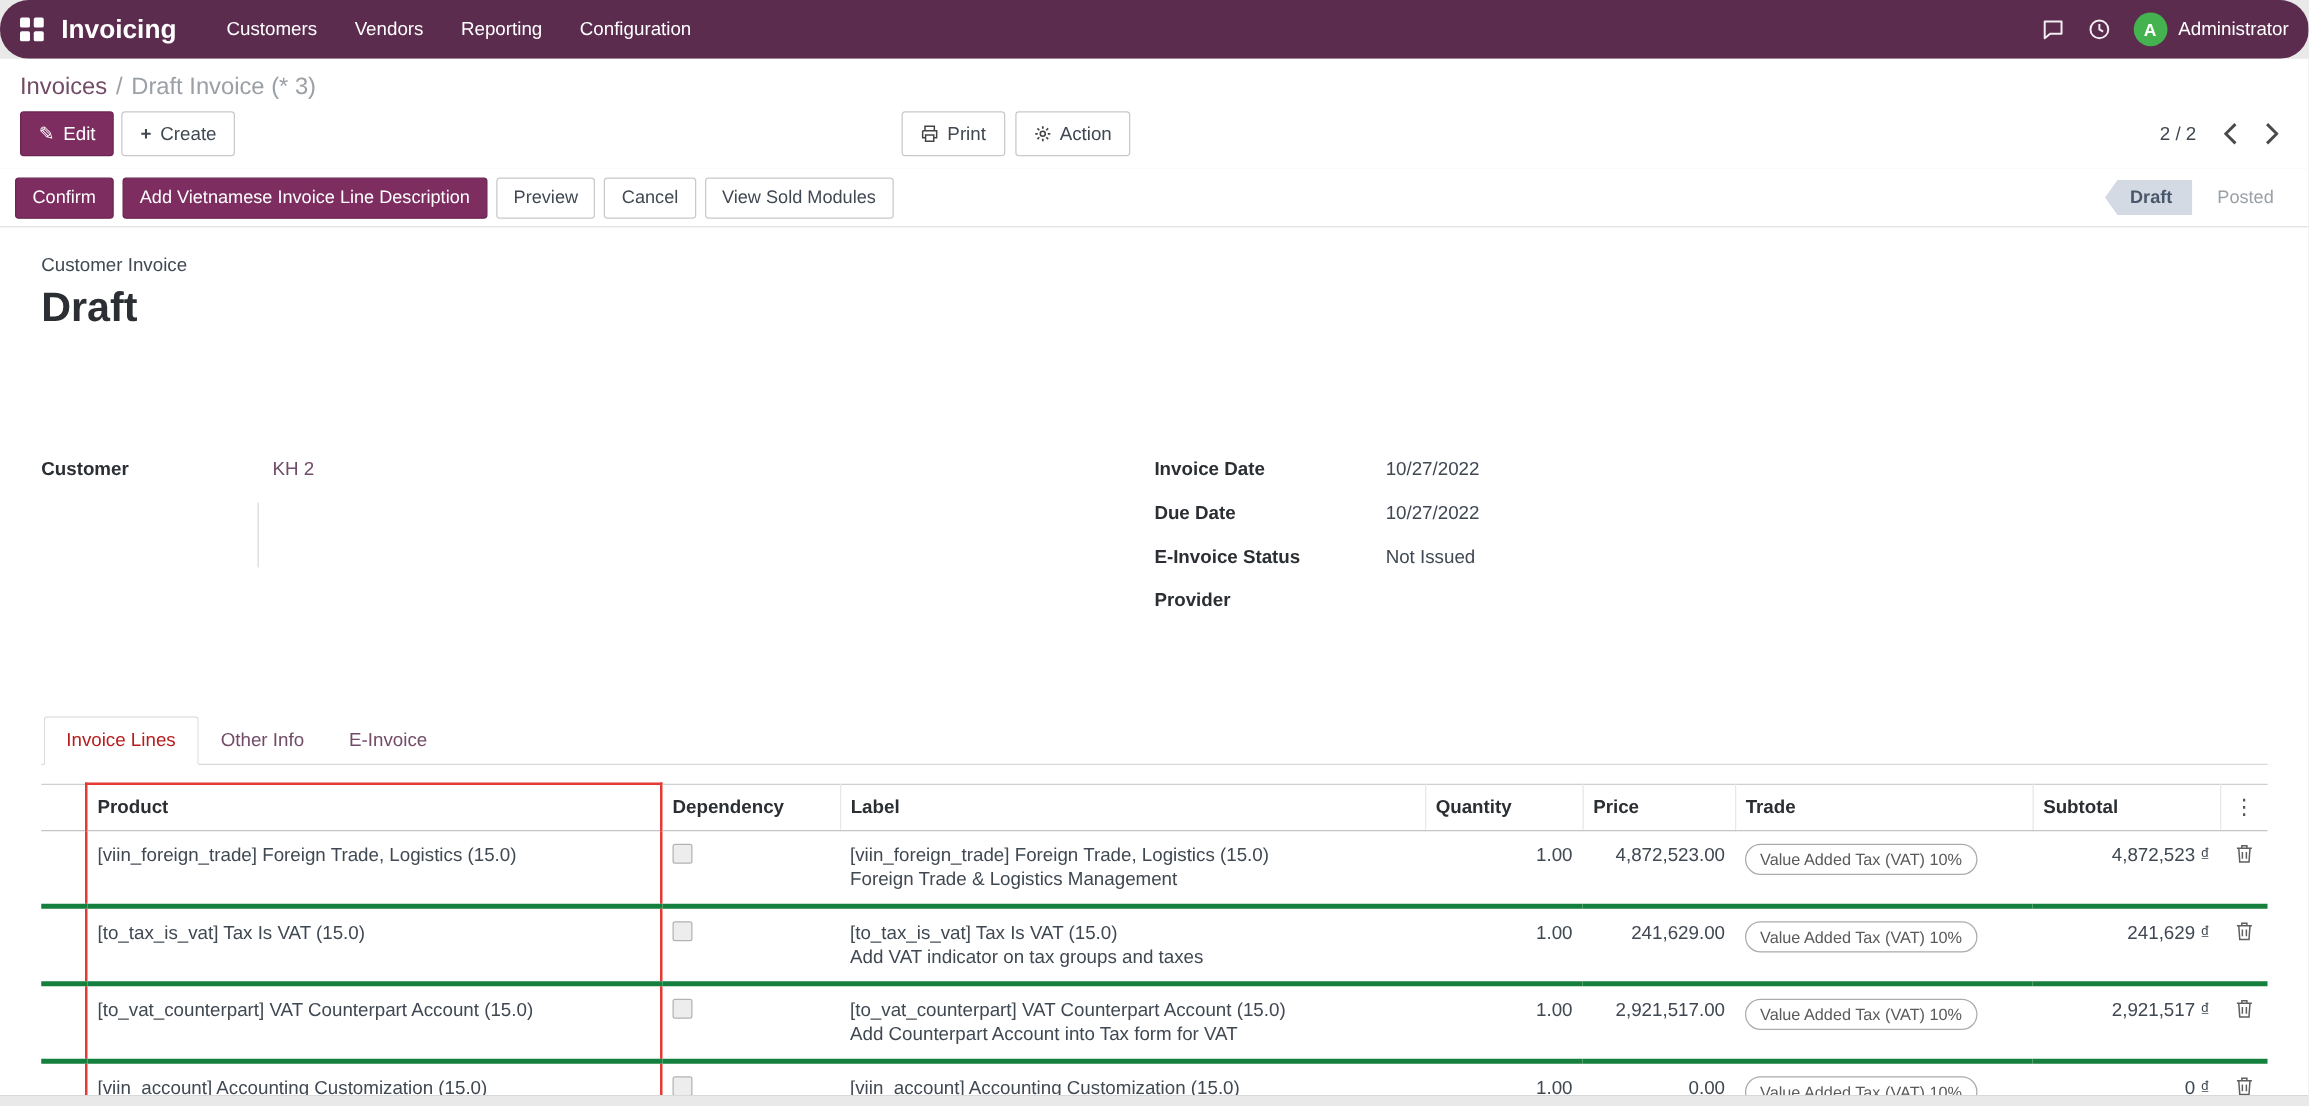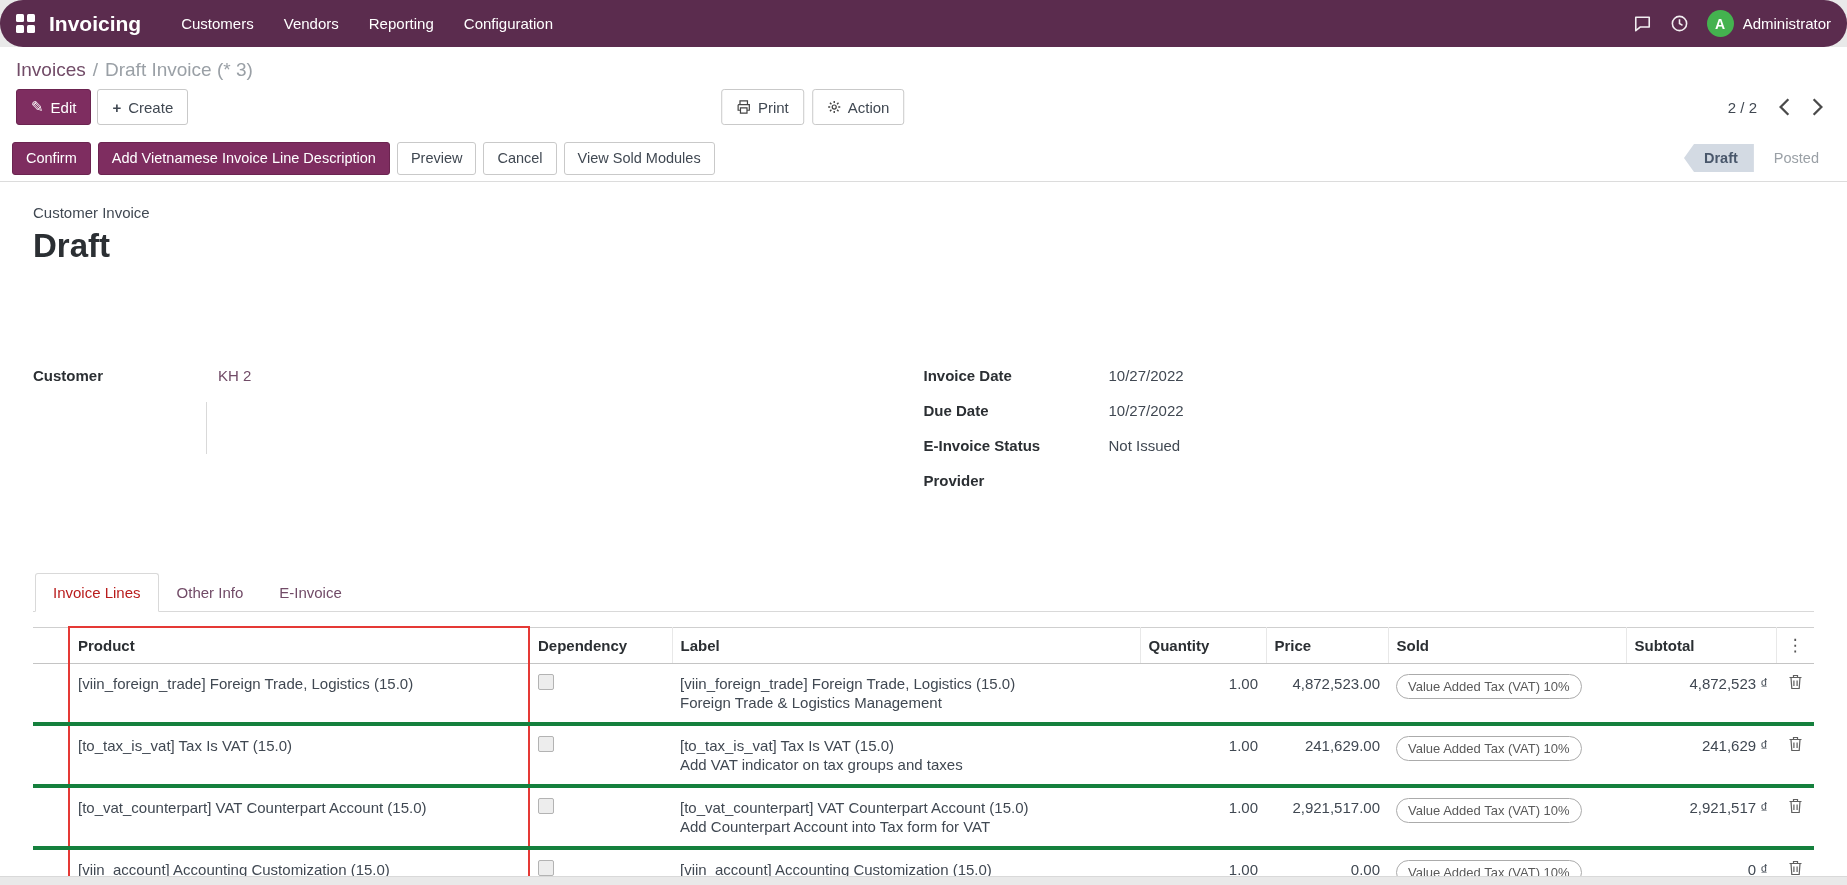--- a/index.html
+++ b/index.html
@@ -288,21 +288,21 @@
             <col class="c-act">
         </colgroup>
         <thead>
           <tr>
             <th></th>
             <th class="hl">Product</th>
             <th>Dependency</th>
             <th>Label</th>
             <th class="num">Quantity</th>
             <th class="num">Price</th>
-            <th>Sold</th>
+            <th>Trade</th>
             <th class="num">Subtotal</th>
             <th style="text-align:center;"><button class="kebab-btn">⋮</button></th>
           </tr>
         </thead>
         <tbody>
           <tr>
             <td></td>
             <td class="hl">[viin_foreign_trade] Foreign Trade, Logistics (15.0)</td>
             <td>
                 <div class="checkbox"></div>

